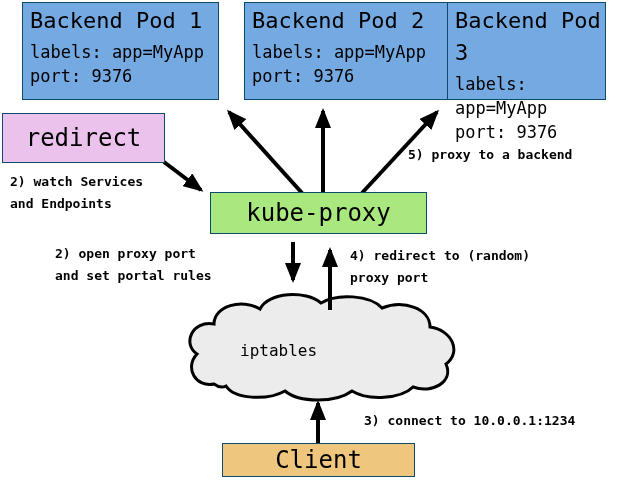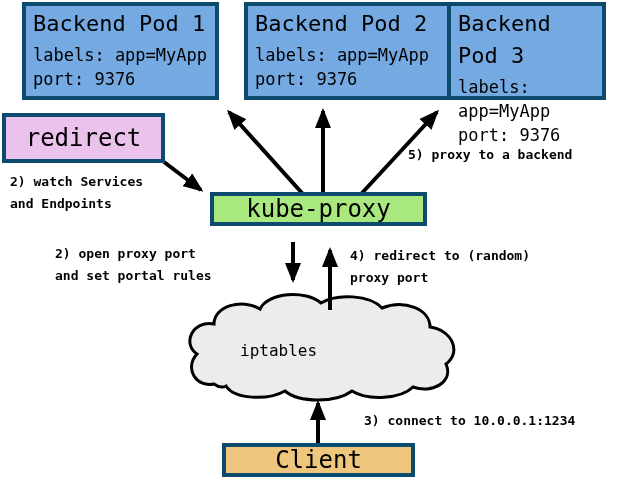--- a/index.html
+++ b/index.html
@@ -13,21 +13,21 @@
     overflow: hidden;
   }
   #arrow-layer {
     position: absolute;
     left: 0; top: 0;
     width: 640px; height: 494px;
   }
   .box {
     position: absolute;
     box-sizing: border-box;
-    border: 4px solid #0c4a6e;
+    border: 1px solid #0c4a6e;
   }
   .pod {
     top: 2px;
     height: 98px;
     background: #74A9E2;
     padding: 2px 0 0 7px;
   }
   .pod-title {
     font-size: 22px;
     line-height: 32px;
@@ -39,21 +39,21 @@
     display: block;
   }
   .pod-line.first { margin-top: 3px; }
   .node {
     display: flex;
     align-items: center;
     justify-content: center;
     font-size: 24px;
   }
   #apiserver-box { left: 2px;   top: 113px; width: 163px; height: 50px; background: #EBC2EC; }
-  #kube-proxy-box{ left: 210px; top: 192px; width: 217px; height: 34px; background: #A9E87E; }
+  #kube-proxy-box{ left: 210px; top: 192px; width: 217px; height: 42px; background: #A9E87E; }
   #client-box    { left: 222px; top: 443px; width: 193px; height: 34px; background: #EFC67E; }
   #pod-1 { left: 22px;  width: 197px; }
   #pod-2 { left: 244px; width: 213px; }
   #pod-3 { left: 447px; width: 159px; }
   .annotation {
     position: absolute;
     font-weight: bold;
     font-size: 13px;
     line-height: 22px;
     white-space: pre-line;

